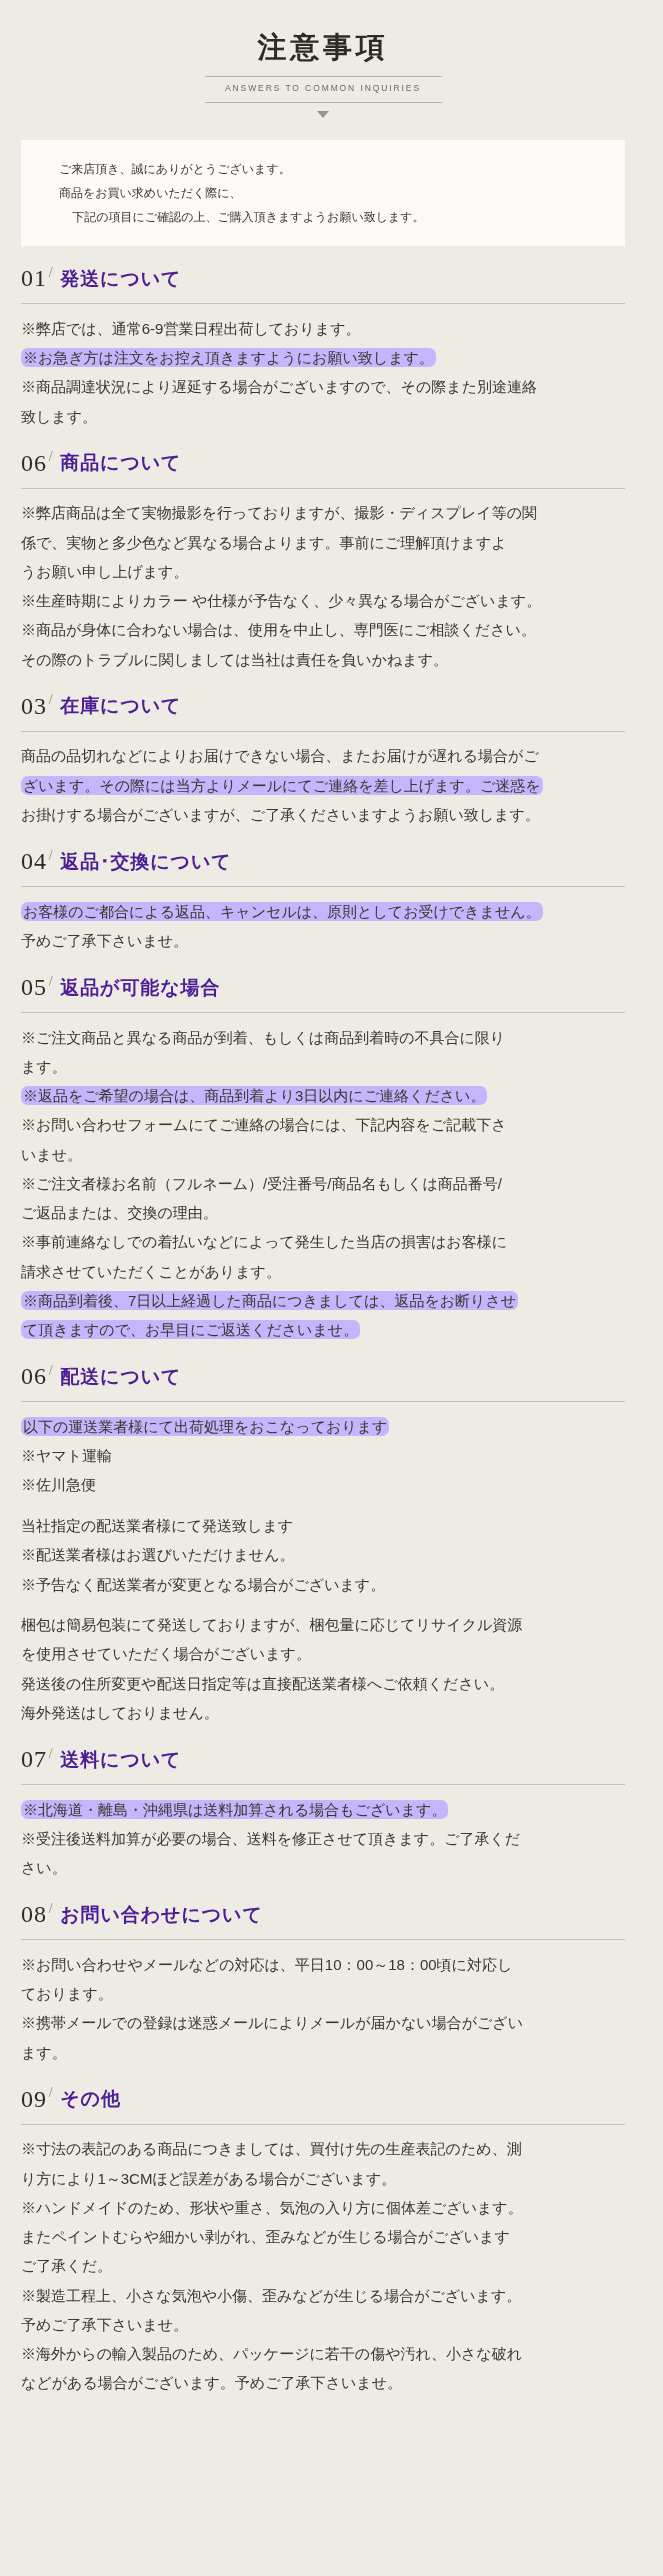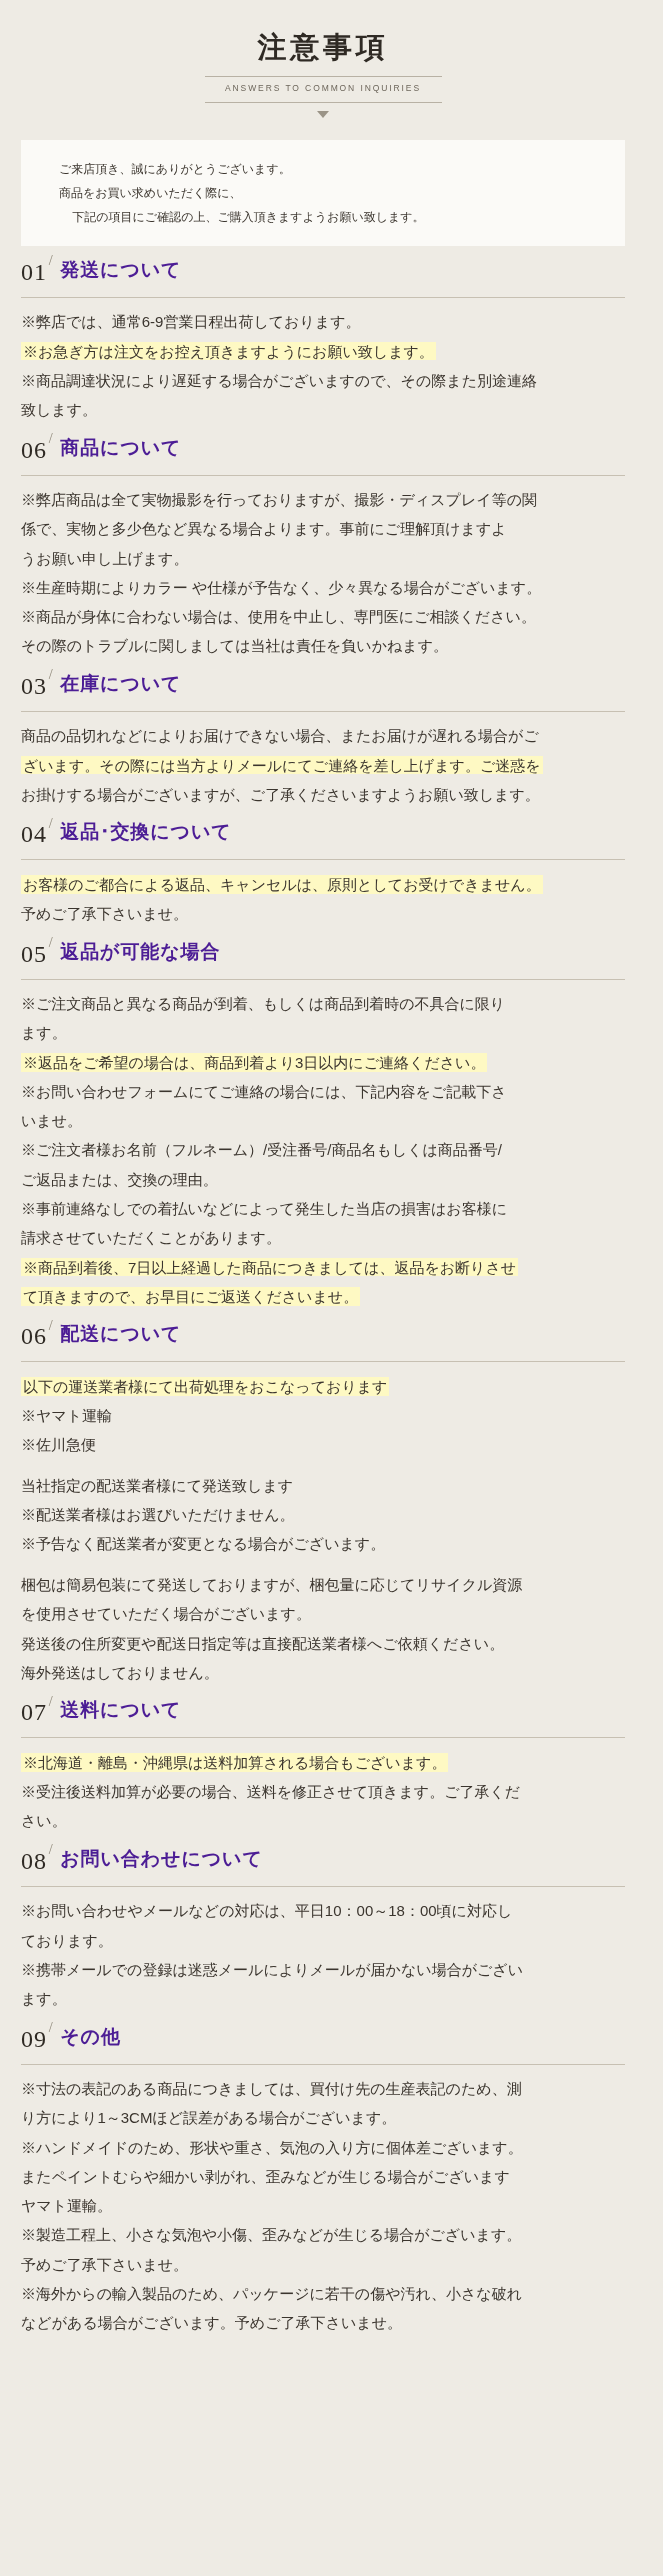--- a/index.html
+++ b/index.html
@@ -64,24 +64,25 @@
     line-height: 2.0;
     color: #3b352e;
   }
   .intro p { margin: 0; }
   .intro .indent { padding-left: 13.3px; }
 
   
   .section { margin: 13.3px 21px 0 21px; }
   .sec-head {
     display: flex;
-    align-items: flex-start;
+    align-items: center;
     border-bottom: 0.9px solid #c7c0b2;
     padding-bottom: 13px;
     margin-bottom: 9.5px;
+    margin-top: 20px;
   }
   .sec-num {
     font-family: "Liberation Serif", serif;
     font-size: 24px;
     color: #2f2a24;
     letter-spacing: 0.9px;
     line-height: 1;
   }
   .sec-slash {
     font-family: "Liberation Serif", serif;
@@ -99,22 +100,23 @@
     line-height: 1;
     letter-spacing: 0.9px;
   }
   .sec-body {
     font-size: 15px;
     line-height: 1.95;
     color: #3b352e;
   }
   .sec-body p { margin: 0; }
   .hl {
-    background: #fef9c3;
+    background: #c4b5fd;
     padding: 0.9px 1.9px;
+    border-radius: 7px;
   }
   .gap { height: 11.4px; }
 </style>
 </head>
 <body>
 
 <div class="page">
 
   <div class="header">
     <div class="header-title">注意事項</div>
@@ -253,21 +255,21 @@
         <div class="sec-head">
           <span class="sec-num">09</span>
           <span class="sec-slash">/</span>
           <span class="sec-title">その他</span>
         </div>
         <div class="sec-body">
           <p><span>※寸法の表記のある商品につきましては、買付け先の生産表記のため、測</span></p>
           <p><span>り方により1～3CMほど誤差がある場合がございます。</span></p>
           <p><span>※ハンドメイドのため、形状や重さ、気泡の入り方に個体差ございます。</span></p>
           <p><span>またペイントむらや細かい剥がれ、歪みなどが生じる場合がございます</span></p>
-          <p><span>ヤマト運輸。</span></p>
+          <p><span>ご了承くだ。</span></p>
           <p><span>※製造工程上、小さな気泡や小傷、歪みなどが生じる場合がございます。</span></p>
           <p><span>予めご了承下さいませ。</span></p>
           <p><span>※海外からの輸入製品のため、パッケージに若干の傷や汚れ、小さな破れ</span></p>
           <p><span>などがある場合がございます。予めご了承下さいませ。</span></p>
         </div>
       </div>
     </div>
 
 </div>
 

